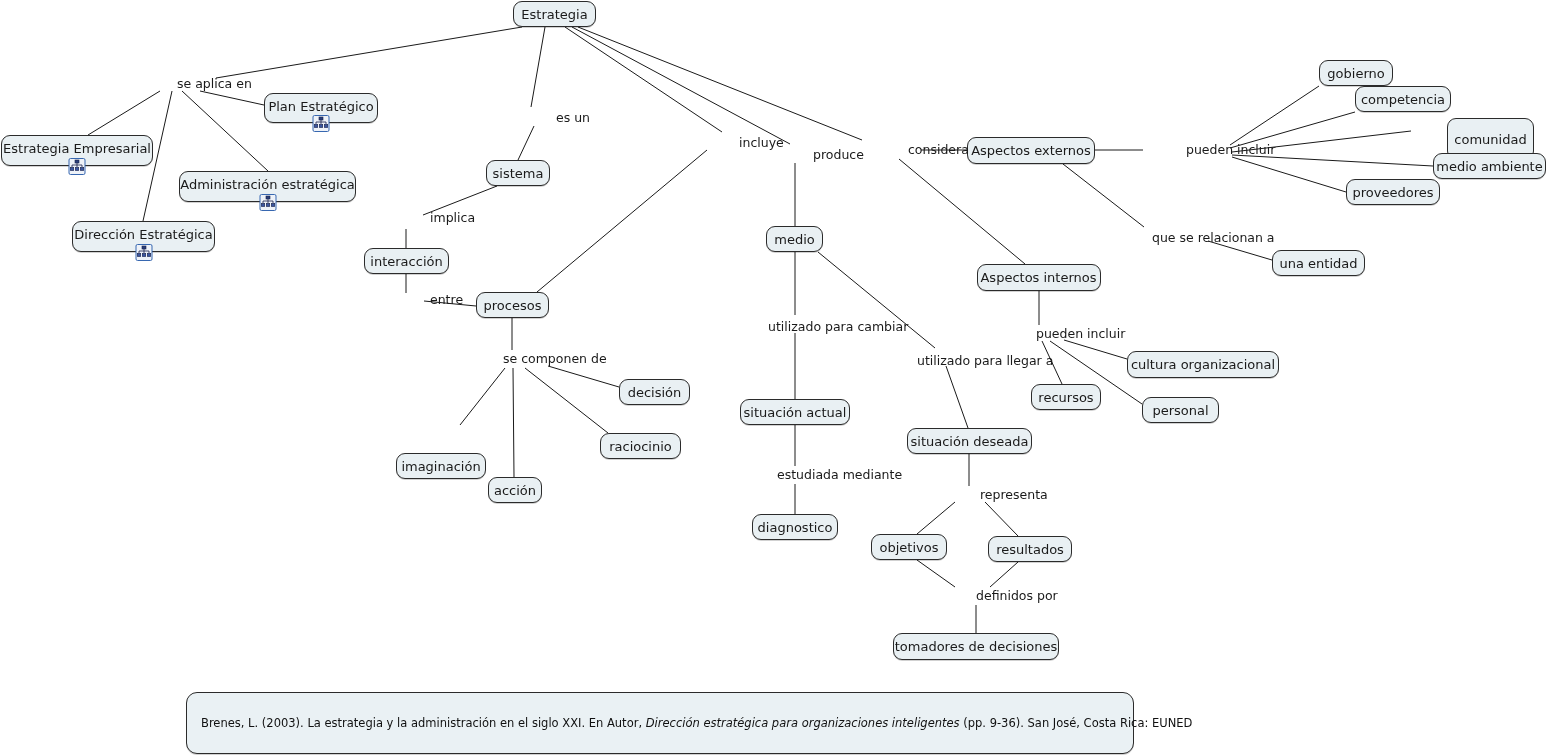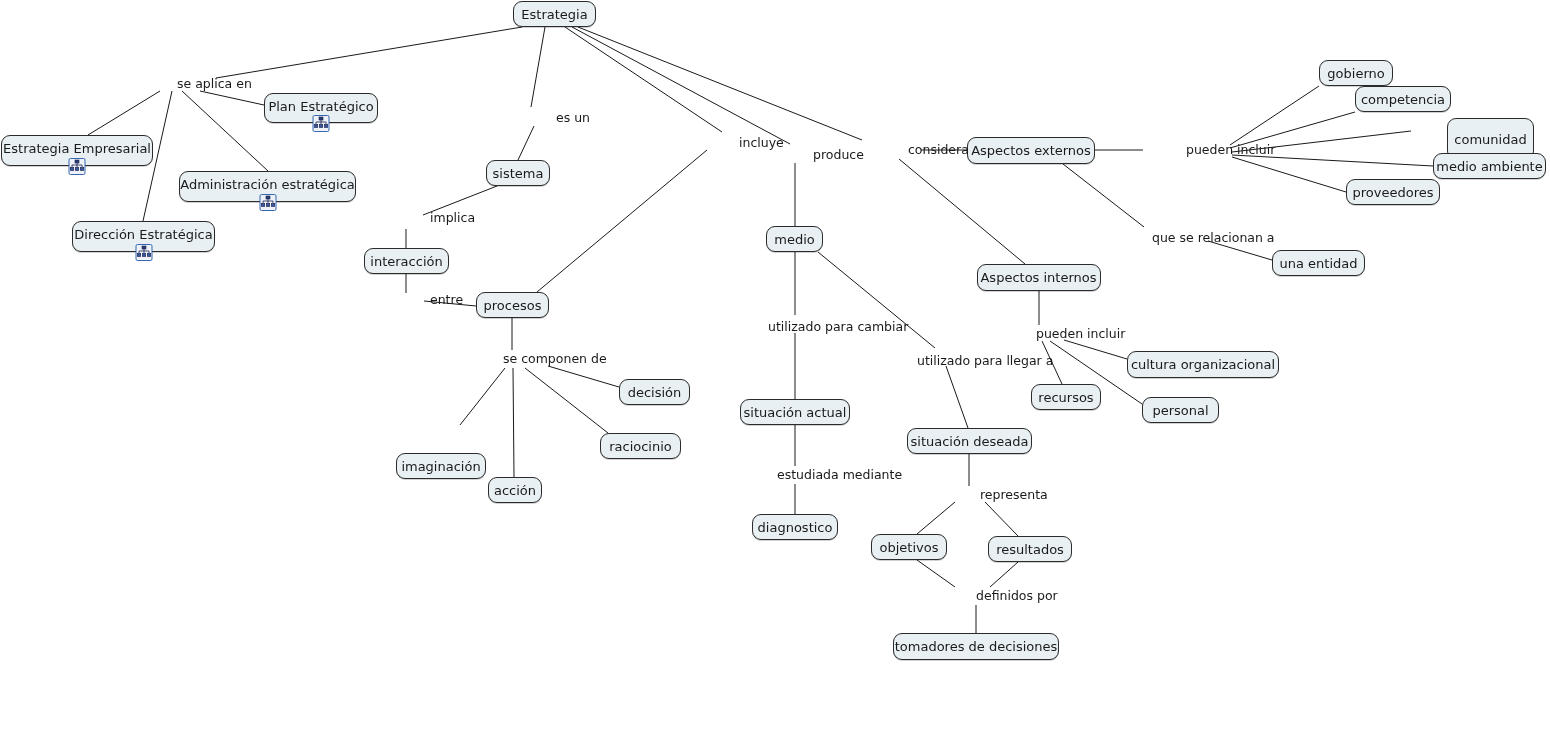--- a/index.html
+++ b/index.html
@@ -318,14 +318,19 @@
       <div class="link-label" style="left: 735px; top: 469px; color: rgb(26, 26, 26);">estudiada mediante</div>
       <div class="link-label" style="left: 875px; top: 355px; color: rgb(26, 26, 26);">utilizado para llegar a</div>
       <div class="link-label" style="left: 938px; top: 489px; color: rgb(26, 26, 26);">representa</div>
       <div class="link-label" style="left: 934px; top: 590px; color: rgb(26, 26, 26);">definidos por</div>
       <div class="link-label" style="left: 866px; top: 144px; color: rgb(26, 26, 26);">considera</div>
       <div class="link-label" style="left: 1144px; top: 144px; color: rgb(26, 26, 26);">pueden incluir</div>
       <div class="link-label" style="left: 1110px; top: 232px; color: rgb(26, 26, 26);">que se relacionan a</div>
       <div class="link-label" style="left: 994px; top: 328px; color: rgb(26, 26, 26);">pueden incluir</div>
     </div>
 
+  <div id="citation-box">
+    <div id="citation-text">
+      <span>Brenes, L. (2003). La estrategia y la administración en el siglo XXI. En Autor, </span><span class="italic">Dirección estratégica para organizaciones inteligentes</span><span> (pp. 9-36). San José, Costa Rica: EUNED</span>
+    </div>
+  </div>
 
 </div>
 
 </body></html>

